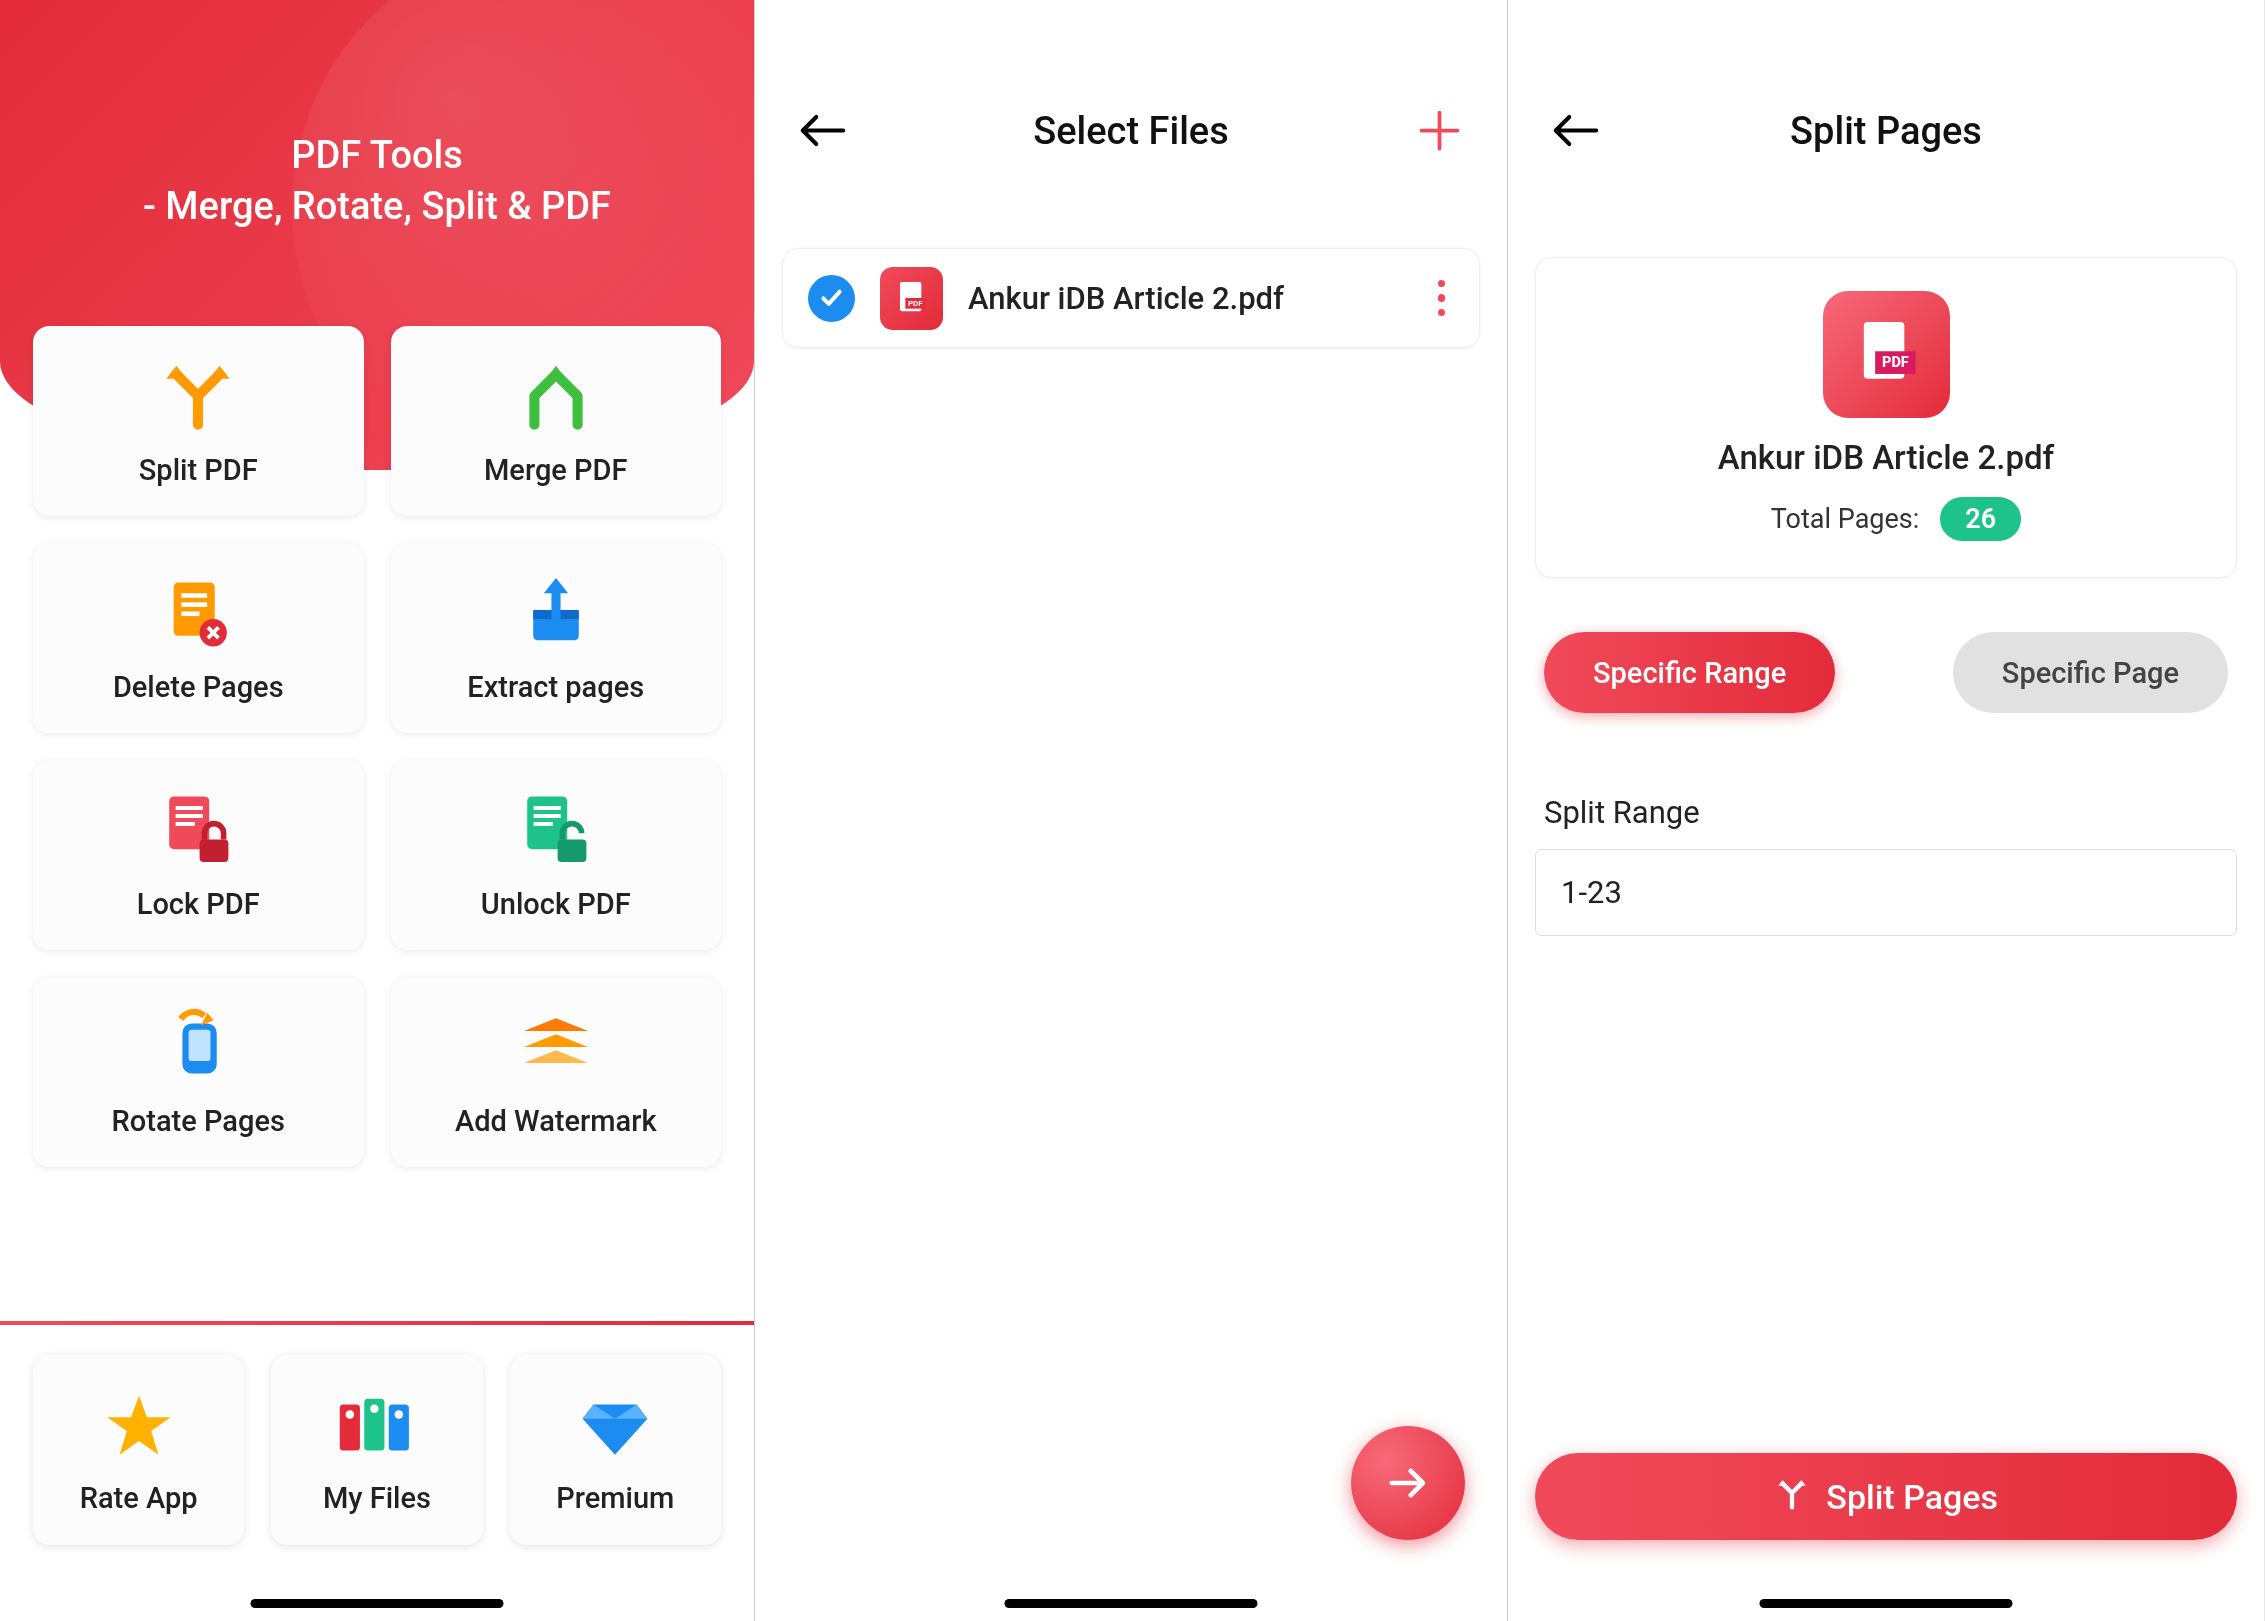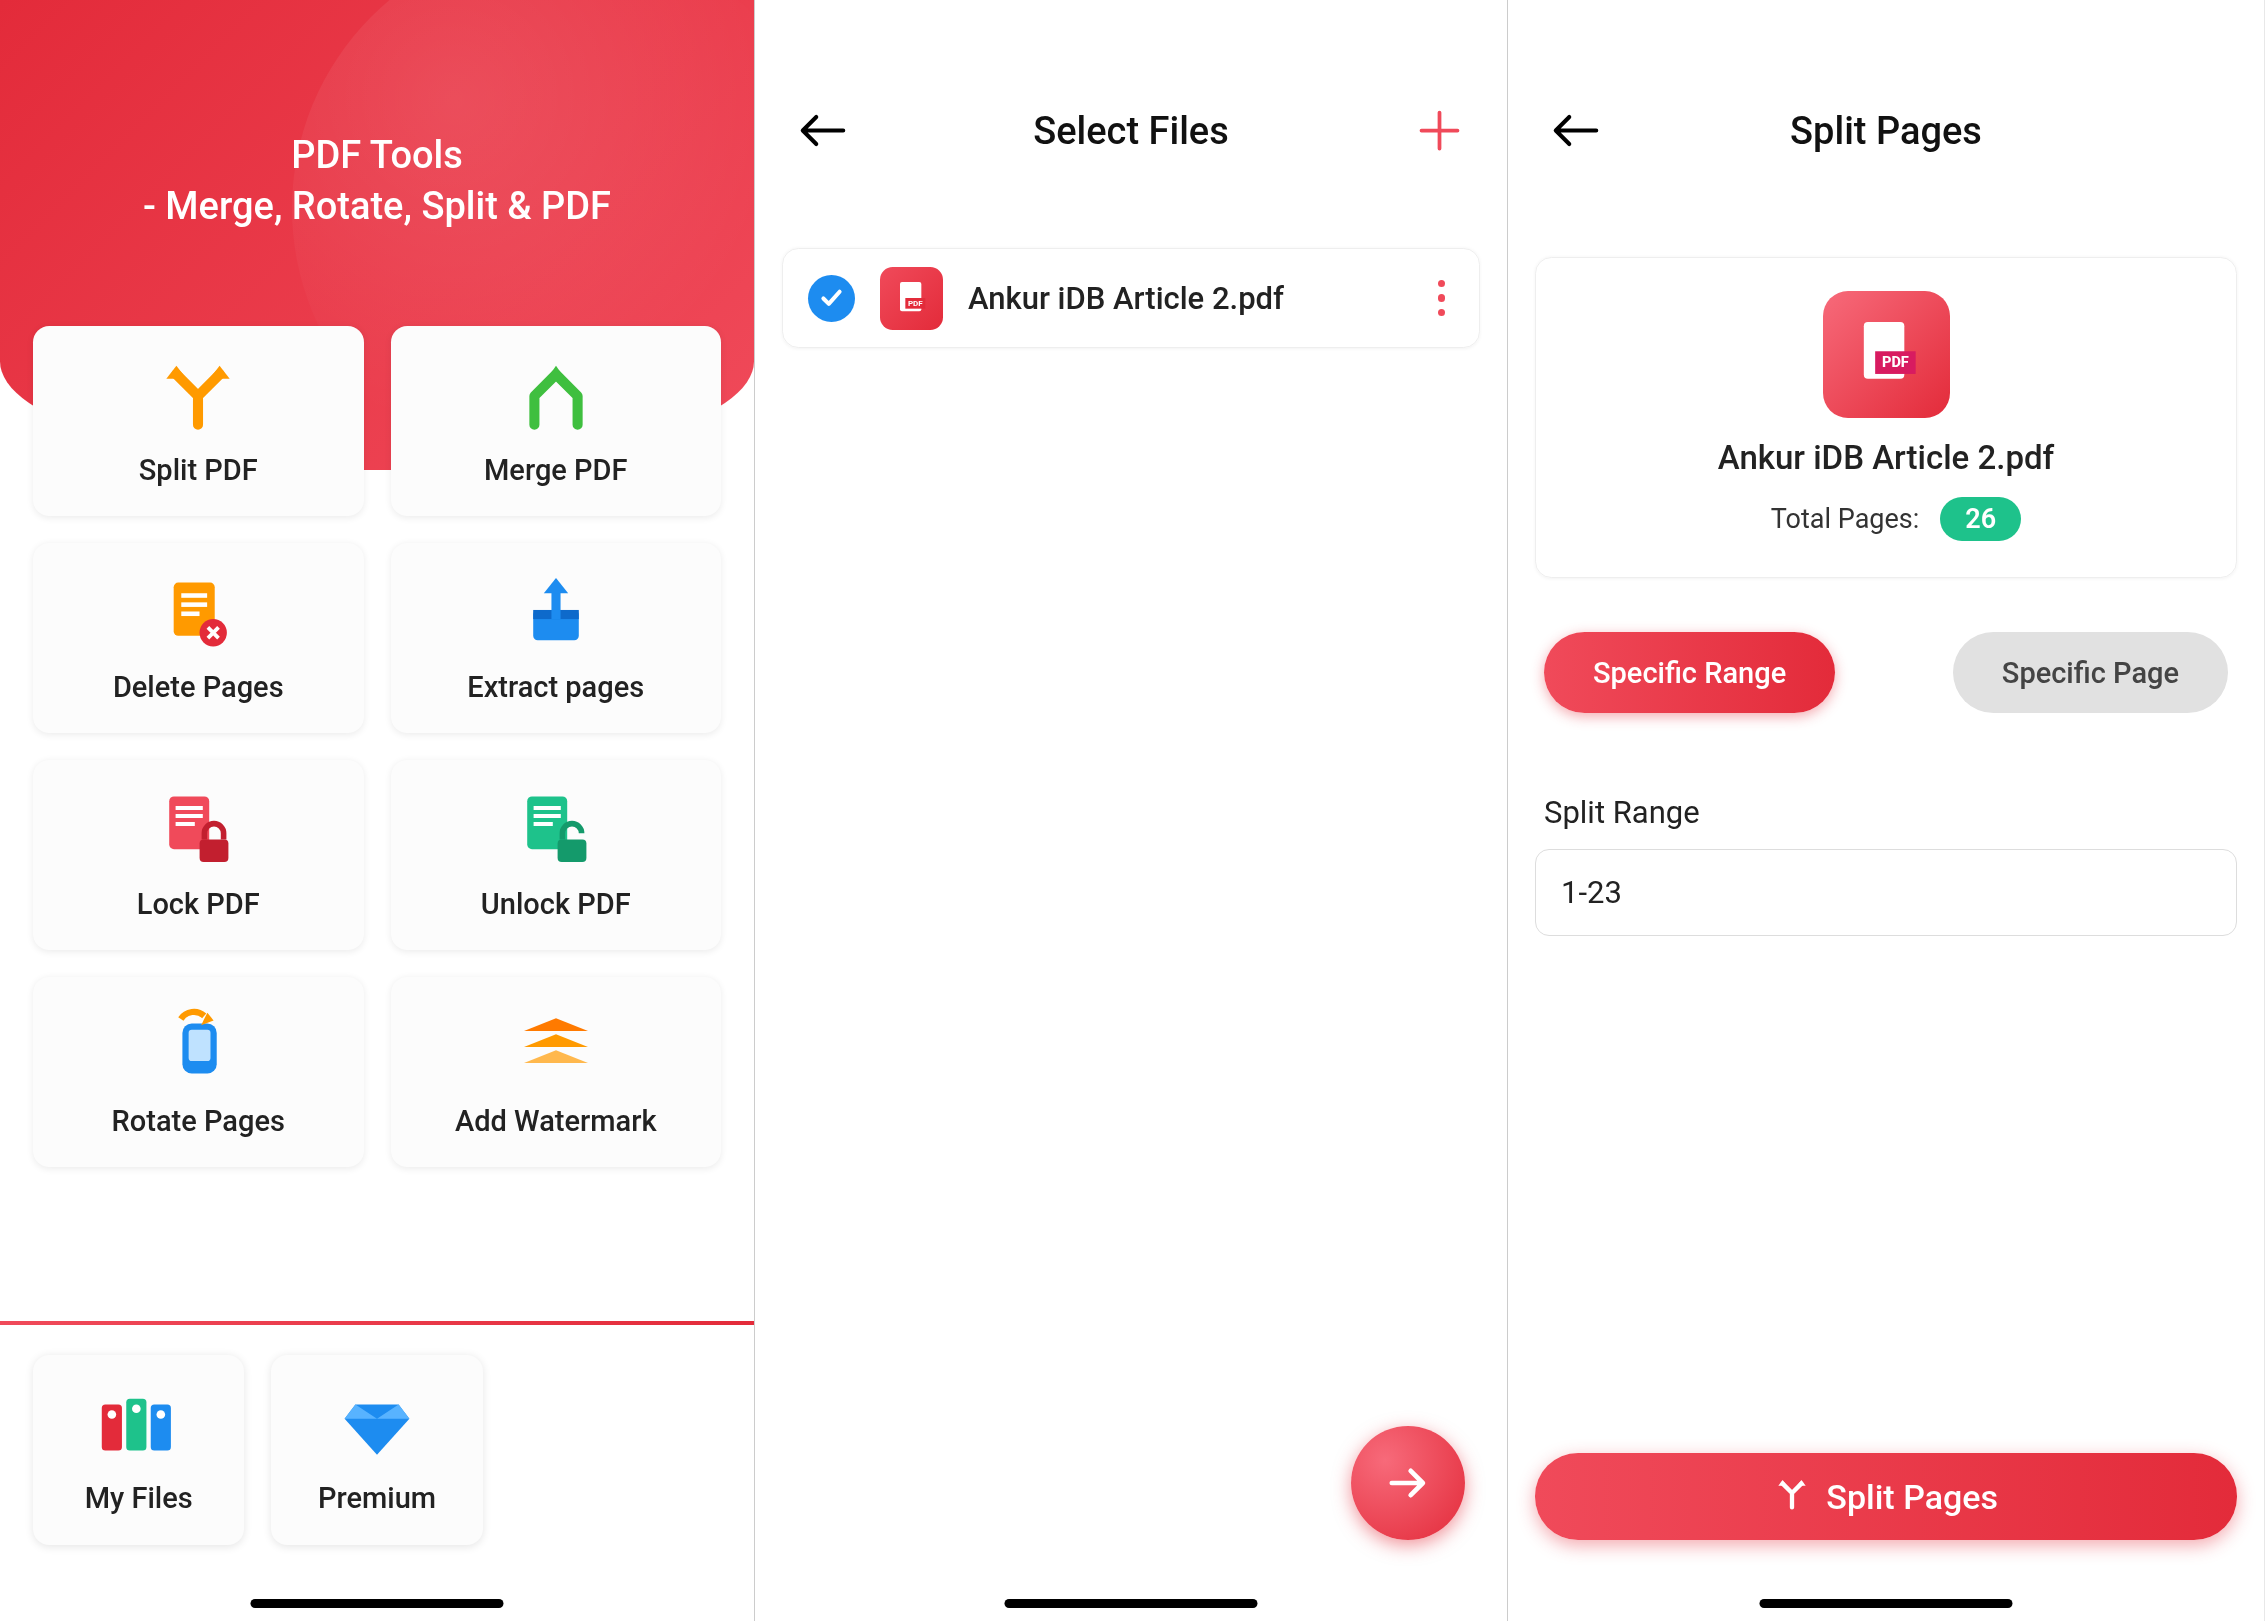--- a/index.html
+++ b/index.html
@@ -45,21 +45,21 @@
   .info-card { margin: 36px 27px 0 27px; border:0.9px solid #eee; border-radius:16.3px; padding: 33px 18px 36px 18px; display:flex; flex-direction:column; align-items:center; gap: 20px; box-shadow: 0 0.9px 3.6px rgba(0,0,0,0.05); }
   .big-badge { width:127px; height:127px; border-radius:25px; background: linear-gradient(135deg,#f76a7a,#e32b3a); display:flex; align-items:center; justify-content:center; }
   .info-fname { font-size: 33px; font-weight:500; color:#222; }
   .total-row { display:flex; align-items:center; gap:21px; font-size: 27px; color:#333;margin-left:20px; }
   .pill { background:#1ec28b; color:#fff; padding: 6px 25px; border-radius: 36px; font-size: 27px; font-weight:600; }
   .seg { margin: 54px 36px 0 36px; display:flex; gap: 28px; justify-content:space-between; }
   .seg-btn { height: 81px; padding: 0 49px; border-radius: 54px; display:flex; align-items:center; font-size: 29px; font-weight:500; cursor:pointer; }
   .seg-active { background: linear-gradient(90deg,#f04a5a,#e32b3a); color:#fff; box-shadow: 0 3.6px 12.7px rgba(227,43,58,0.4); }
   .seg-inactive { background:#e1e1e1; color:#444; }
   .label-sr { margin: 81px 36px 18px 36px; font-size: 31px; color:#222; }
-  .range-input { margin: 0 27px; height: 87px; border:0.9px solid #ddd; border-radius:14px; padding: 0 25px; font-size: 31px; color:#222; width: calc(100% - 54px); }
+  .range-input { margin: 0 27px; height: 87px; border:0.9px solid #ddd; border-radius:7px; padding: 0 25px; font-size: 31px; color:#222; width: calc(100% - 54px); }
   .split-btn { position:absolute; left:27px; right:27px; bottom:81px; height: 87px; border-radius: 43px; background: linear-gradient(90deg,#f04a5a,#e32b3a); color:#fff; display:flex; align-items:center; justify-content:center; gap:16.3px; font-size: 34px; font-weight:500; box-shadow: 0 5.4px 18px rgba(227,43,58,0.4); }
 
   .home-ind { position:absolute; bottom:12.7px; left:50%; transform:translateX(-50%); width: 253px; height: 9px; border-radius: 5.4px; background:#000; }
 </style>
 </head>
 <body>
 
 <div class="screen s1">
   <div class="s1-header">
     <div class="s1-title">PDF Tools</div>
@@ -166,20 +166,28 @@
             </svg>
         </div>
         <span>Add Watermark</span>
       </div>
     </div>
   </div>
 
   <div class="s1-divider"></div>
 
   <div class="bottom-row">
+    <div class="bottom-card">
+      <div class="ic">
+        <svg width="72" height="72" viewBox="0 0 100 100">
+            <polygon points="50,8 61,38 94,38 67,57 77,90 50,71 23,90 33,57 6,38 39,38" fill="#ffb300"></polygon>
+          </svg>
+      </div>
+      <span>Rate App</span>
+    </div>
     <div class="bottom-card">
       <div class="ic">
         <svg width="81" height="72" viewBox="0 0 110 100">
             <rect x="4" y="20" width="28" height="64" rx="5" fill="#e32b3a"></rect>
             <rect x="38" y="12" width="28" height="72" rx="5" fill="#1ec28b"></rect>
             <rect x="72" y="20" width="28" height="64" rx="5" fill="#1d8cf0"></rect>
             <circle cx="18" cy="34" r="6" fill="#fff"></circle>
             <circle cx="52" cy="26" r="6" fill="#fff"></circle>
             <circle cx="86" cy="34" r="6" fill="#fff"></circle>
           </svg>

